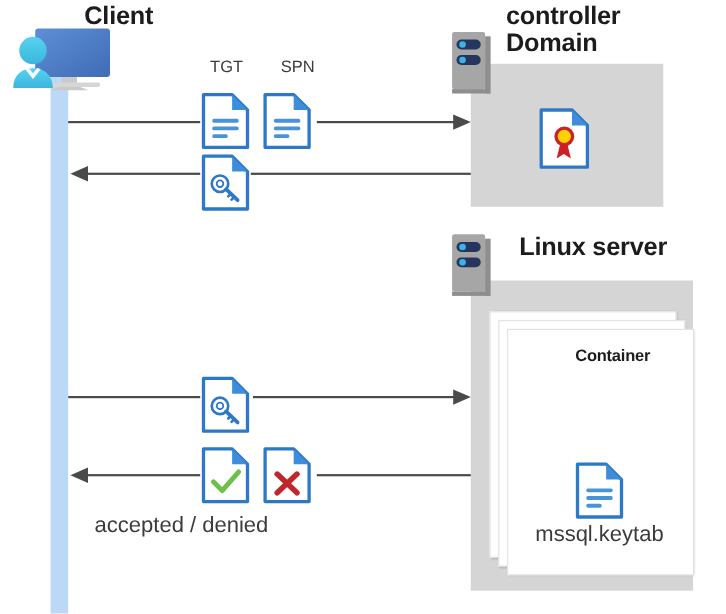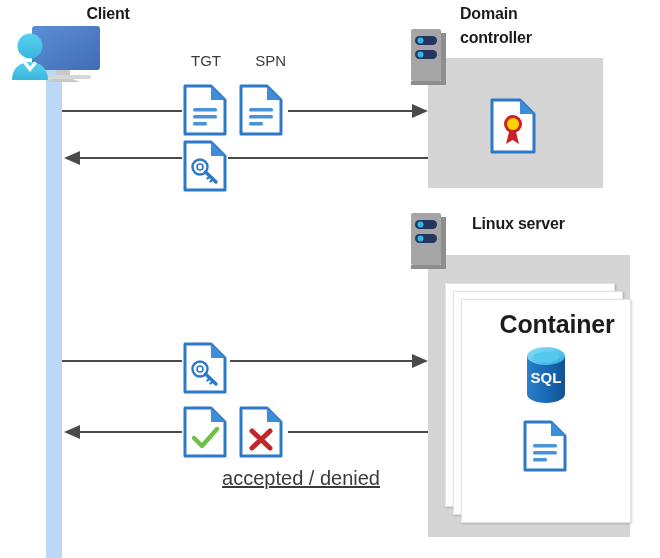--- a/index.html
+++ b/index.html
@@ -13,21 +13,21 @@
     height:558px;
     background:#ffffff;
     overflow:hidden;
   }
   .abs{position:absolute;}
 
   
   .title-bold{
     font-weight:bold;
     color:#1c1c1c;
-    font-size:16px;
+    font-size:23px;
     line-height:24px;
     letter-spacing:-0.2px;
   }
   .plain{
     color:#3b3b3b;
     font-size:20px;
     line-height:24px;
   }
   .lbl-small{
     color:#3b3b3b;
@@ -81,22 +81,22 @@
 
       <path d="M4 56 c0 -12 8 -18 18 -18 c10 0 18 6 18 18 z" fill="url(#bodyGrad)"></path>
 
       <path d="M15 39 l7 9 l7 -9 l-3 -1.5 l-4 5 l-4 -5 z" fill="#ffffff" opacity="0.95"></path>
     </svg>
   </div>
 
   <div class="abs hostbox" style="left:428px;top:58px;width:175px;height:130px;"></div>
 
   <div class="abs title-bold" style="left:460px;top:2px;width:190px;">
+    <div>controller</div>
     <div>Domain</div>
-    <div>controller</div>
   </div>
 
   <div class="abs" style="left:410px;top:28px;width:38px;height:58px;">
     <svg width="38" height="58" viewBox="0 0 38 58">
       <rect x="1" y="1" width="30" height="52" rx="2" fill="#a6a6a6"></rect>
       <rect x="31" y="5" width="5" height="52" fill="#8e8e8e"></rect>
       <rect x="1" y="53" width="34" height="4" fill="#8e8e8e"></rect>
       <rect x="5" y="8" width="22" height="9" rx="4.5" fill="#26355e"></rect>
       <circle cx="10.5" cy="12.5" r="3" fill="#36b6e8"></circle>
       <rect x="5" y="22" width="22" height="9" rx="4.5" fill="#26355e"></rect>
@@ -127,52 +127,34 @@
       <circle cx="10.5" cy="12.5" r="3" fill="#36b6e8"></circle>
       <rect x="5" y="22" width="22" height="9" rx="4.5" fill="#26355e"></rect>
       <circle cx="10.5" cy="26.5" r="3" fill="#36b6e8"></circle>
     </svg>
   </div>
 
   <div class="abs sheet" style="left:445px;top:283px;width:168px;height:222px;"></div>
   <div class="abs sheet" style="left:453px;top:291px;width:168px;height:222px;"></div>
   <div class="abs sheet" style="left:461px;top:299px;width:168px;height:222px;"></div>
 
-  <div class="abs title-bold" style="left:461px;top:312px;width:192px;text-align:center;font-size:25px;">Container</div>
-
-  <div class="abs" style="left:522px;top:347px;width:48px;height:58px;">
-    <svg width="48" height="58" viewBox="0 0 48 58">
-      <defs>
-        <linearGradient id="sqlBody" x1="0" y1="0" x2="1" y2="0">
-          <stop offset="0%" stop-color="#2a7fc9"></stop>
-          <stop offset="55%" stop-color="#1668b5"></stop>
-          <stop offset="100%" stop-color="#14528f"></stop>
-        </linearGradient>
-        <linearGradient id="sqlTop" x1="0" y1="0" x2="1" y2="1">
-          <stop offset="0%" stop-color="#8fe4fb"></stop>
-          <stop offset="100%" stop-color="#2fa8e0"></stop>
-        </linearGradient>
-      </defs>
-      <path d="M5 9 h38 v38 a19 9 0 0 1 -38 0 z" fill="url(#sqlBody)"></path>
-      <ellipse cx="24" cy="9" rx="19" ry="9" fill="url(#sqlTop)"></ellipse>
-      <ellipse cx="24" cy="10" rx="13" ry="5.5" fill="#55c8ef"></ellipse>
-      <text x="24" y="36" text-anchor="middle" font-family="Liberation Sans, sans-serif" font-size="15" font-weight="bold" fill="#ffffff">SQL</text>
-    </svg>
-  </div>
+  <div class="abs title-bold" style="left:461px;top:312px;width:192px;text-align:center;font-size:15px;">Container</div>
+
 
   <div class="abs" style="left:523px;top:420px;width:44px;height:52px;">
     <svg width="44" height="52" viewBox="0 0 44 52">
       <path d="M2 2 h26 l14 14 v34 h-40 z" fill="#ffffff" stroke="#2e79c7" stroke-width="3" stroke-linejoin="round"></path>
       <path d="M28 2 l14 14 h-14 z" fill="#3d8ddb"></path>
       <rect x="10" y="24" width="24" height="3.5" rx="1.5" fill="#4a93d9"></rect>
       <rect x="10" y="31" width="24" height="3.5" rx="1.5" fill="#4a93d9"></rect>
       <rect x="10" y="38" width="14" height="3.5" rx="1.5" fill="#4a93d9"></rect>
     </svg>
   </div>
 
+  <div class="abs plain" style="left:461px;top:474px;width:168px;text-align:center;">mssql.keytab</div>
 
   <div class="abs lbl-small" style="left:182px;top:50px;width:48px;text-align:center;">TGT</div>
   <div class="abs lbl-small" style="left:238px;top:50px;width:48px;text-align:right;">SPN</div>
 
   <div class="abs hline" style="left:62px;top:110px;width:120px;"></div>
   <div class="abs hline" style="left:288px;top:110px;width:128px;"></div>
   <div class="abs" style="left:412px;top:102px;width:18px;height:18px;">
     <svg width="18" height="18" viewBox="0 0 18 18">
       <path d="M0 2 L16 9 L0 16 Z" fill="#4a4a4a"></path>
     </svg>
@@ -255,15 +237,15 @@
   </div>
 
   <div class="abs" style="left:239px;top:406px;width:44px;height:52px;">
     <svg width="44" height="52" viewBox="0 0 44 52">
       <path d="M2 2 h26 l14 14 v34 h-40 z" fill="#ffffff" stroke="#2e79c7" stroke-width="3" stroke-linejoin="round"></path>
       <path d="M28 2 l14 14 h-14 z" fill="#3d8ddb"></path>
       <path d="M13 25 L31 42 M31 25 L13 42" fill="none" stroke="#c0272d" stroke-width="5" stroke-linecap="round"></path>
     </svg>
   </div>
 
-  <div class="abs plain" style="left:86px;top:466px;width:294px;text-align:right;text-decoration:underline;">accepted / denied</div>
+  <div class="abs plain" style="left:86px;top:466px;width:294px;text-align:left;">accepted / denied</div>
 
 </div>
 
 </body></html>

